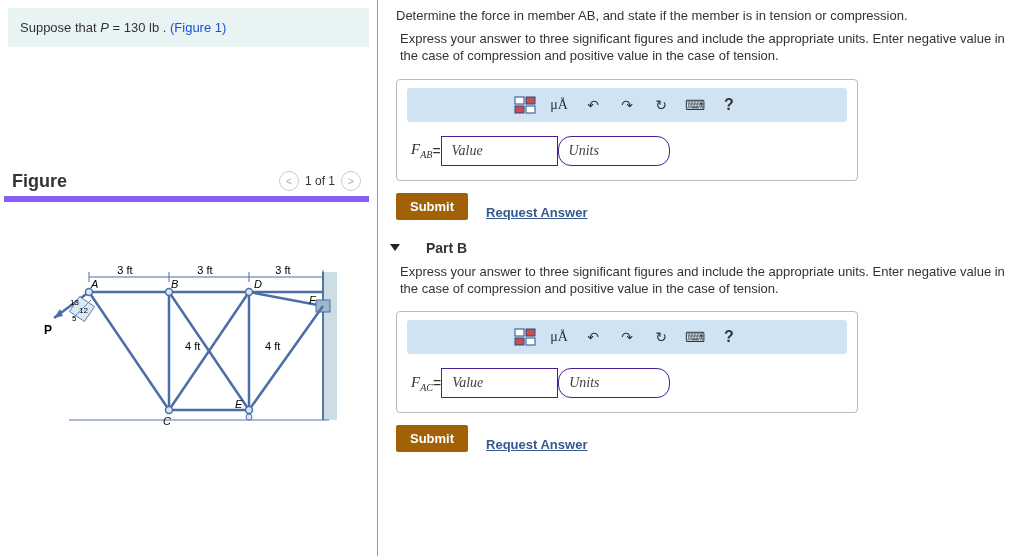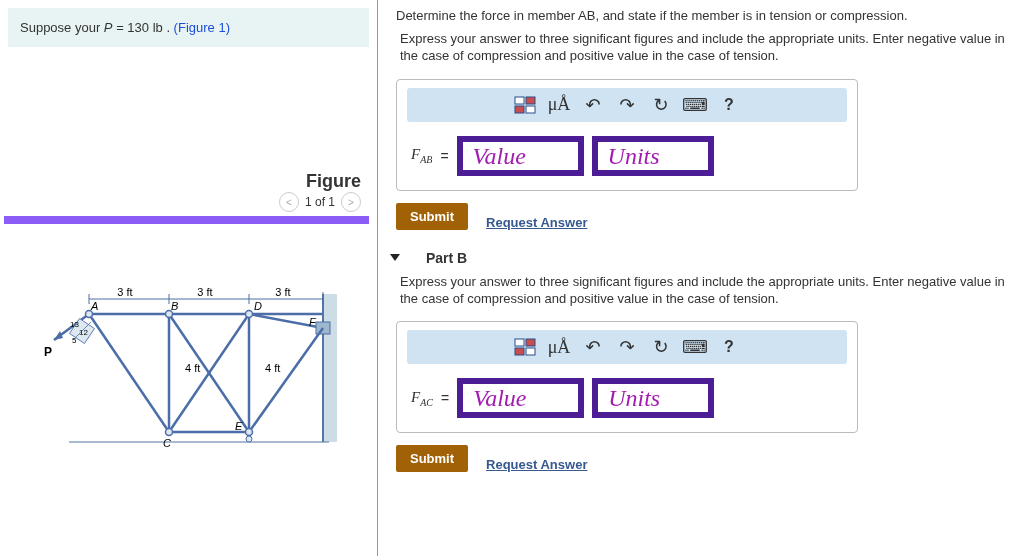--- a/index.html
+++ b/index.html
@@ -30,27 +30,26 @@
     .problem-statement {
       background: #e8f4f4;
       padding: 12px;
       margin: 8px;
       font-size: 13px;
     }
     .problem-statement i { font-style: italic; }
     .figure-link { color: #1d4ed8; cursor: pointer; }
     .figure-header {
       display: flex;
-      align-items: flex-end;
+      align-items: flex-start;
       padding: 4px 8px;
       margin-top: 120px;
-      border-bottom: 8px solid #8b5cf6;
+      border-bottom: 6px solid #8b5cf6;
       margin-left: 4px;
       margin-right: 8px;
-      flex-direction: column;
     }
     .figure-title {
       font-size: 18px;
       font-weight: bold;
       flex: 1;
     }
     .nav-area {
       display: flex;
       align-items: center;
       gap: 6px;
@@ -98,50 +97,49 @@
       border-radius: 3px;
       margin: 8px 10px;
     }
     .tool-btn {
       min-width: 26px;
       height: 22px;
       display: inline-flex;
       align-items: center;
       justify-content: center;
       cursor: pointer;
-      font-size: 18px;
+      font-size: 14px;
     }
     .tool-btn svg { display:block; }
     .answer-row {
       display: flex;
       align-items: center;
       padding: 6px 14px 14px 14px;
-      gap: 8px;
     }
     .var-label {
       font-style: italic;
       font-size: 15px;
       font-family: 'Times New Roman', serif;
     }
     .var-label sub { font-style: italic; font-size: 10px; }
     .eq-sign { font-size:14px; }
     .input-box {
-      border: 6px solid #4c1d95;
+      border: 1px solid #4c1d95;
       height: 28px;
       line-height: 28px;
       padding: 0 10px;
       font-style: italic;
-      color: #a21caf;
+      color: #404040;
       font-family: 'Times New Roman', serif;
-      font-size: 24px;
+      font-size: 14px;
       cursor:text;
       background:#fff;
     }
     .input-value { width: 95px; }
-    .input-units { width: 90px; }
+    .input-units { width: 90px; border-radius: 13px; }
     .submit-row {
       display: flex;
       align-items: center;
       gap: 18px;
       margin: 12px 0 20px 0;
     }
     .submit-btn {
       background: #a16207;
       color: #fff;
       border: none;
@@ -174,21 +172,21 @@
       border-top: 7px solid #222;
       cursor: pointer;
     }
   </style>
 </head>
 <body>
 
 <div class="container">
   <div class="left-panel">
     <div class="problem-statement">
-      <span>Suppose your </span>
+      <span>Suppose that </span>
       <i>P</i>
       <span> = 130 lb . </span>
       <span class="figure-link">(Figure 1)</span>
     </div>
 
     <div class="figure-header">
       <div class="figure-title">Figure</div>
       <div class="nav-area">
         <span class="nav-btn">&lt;</span>
         <span>1 of 1</span>

